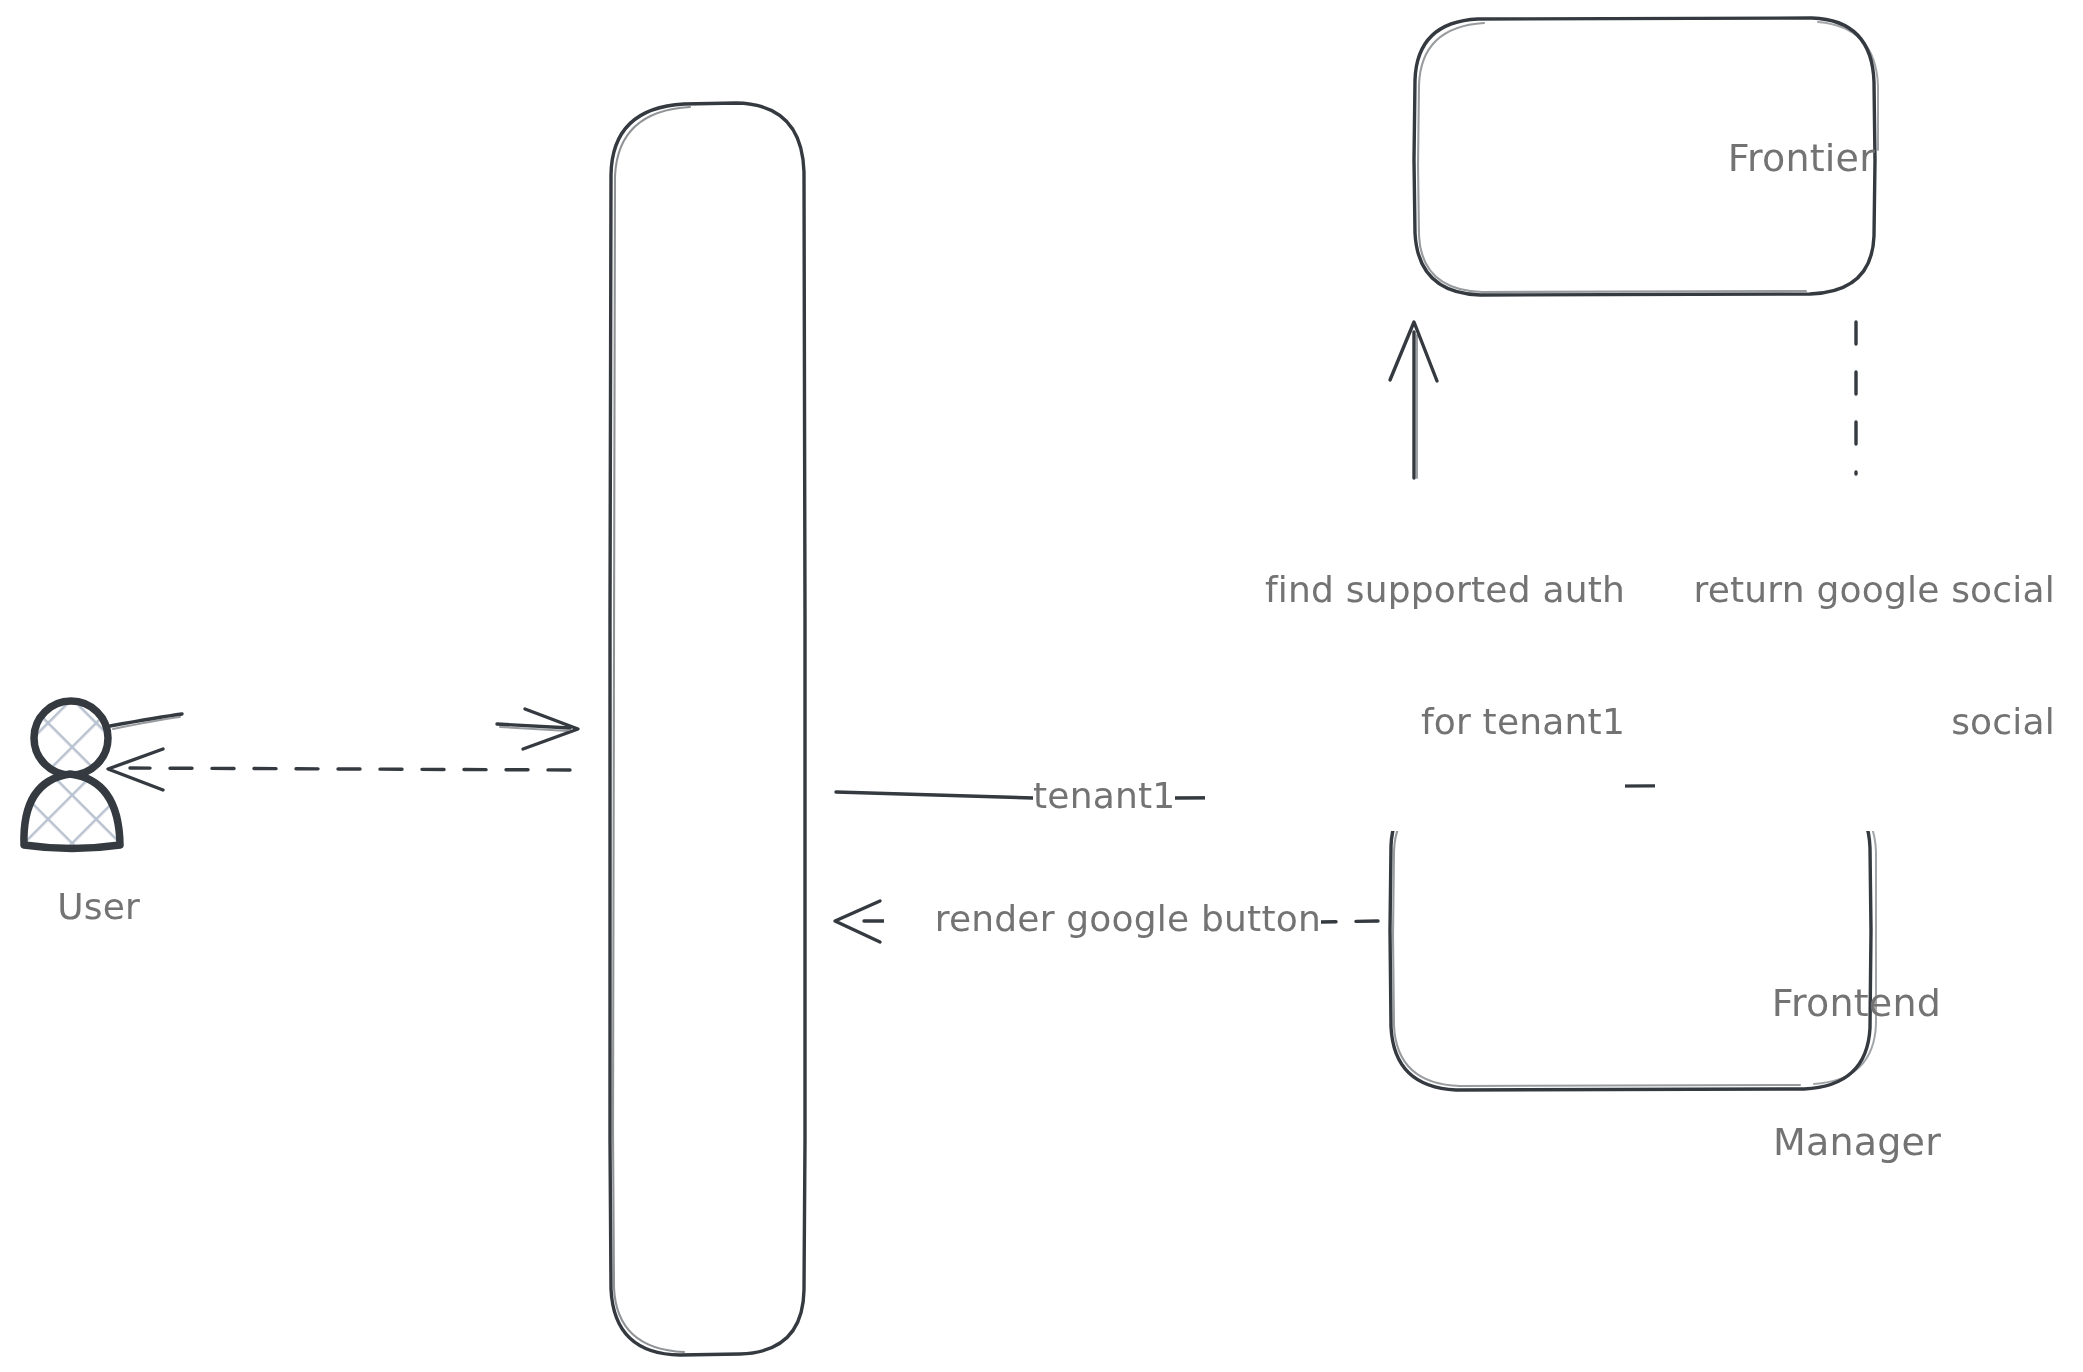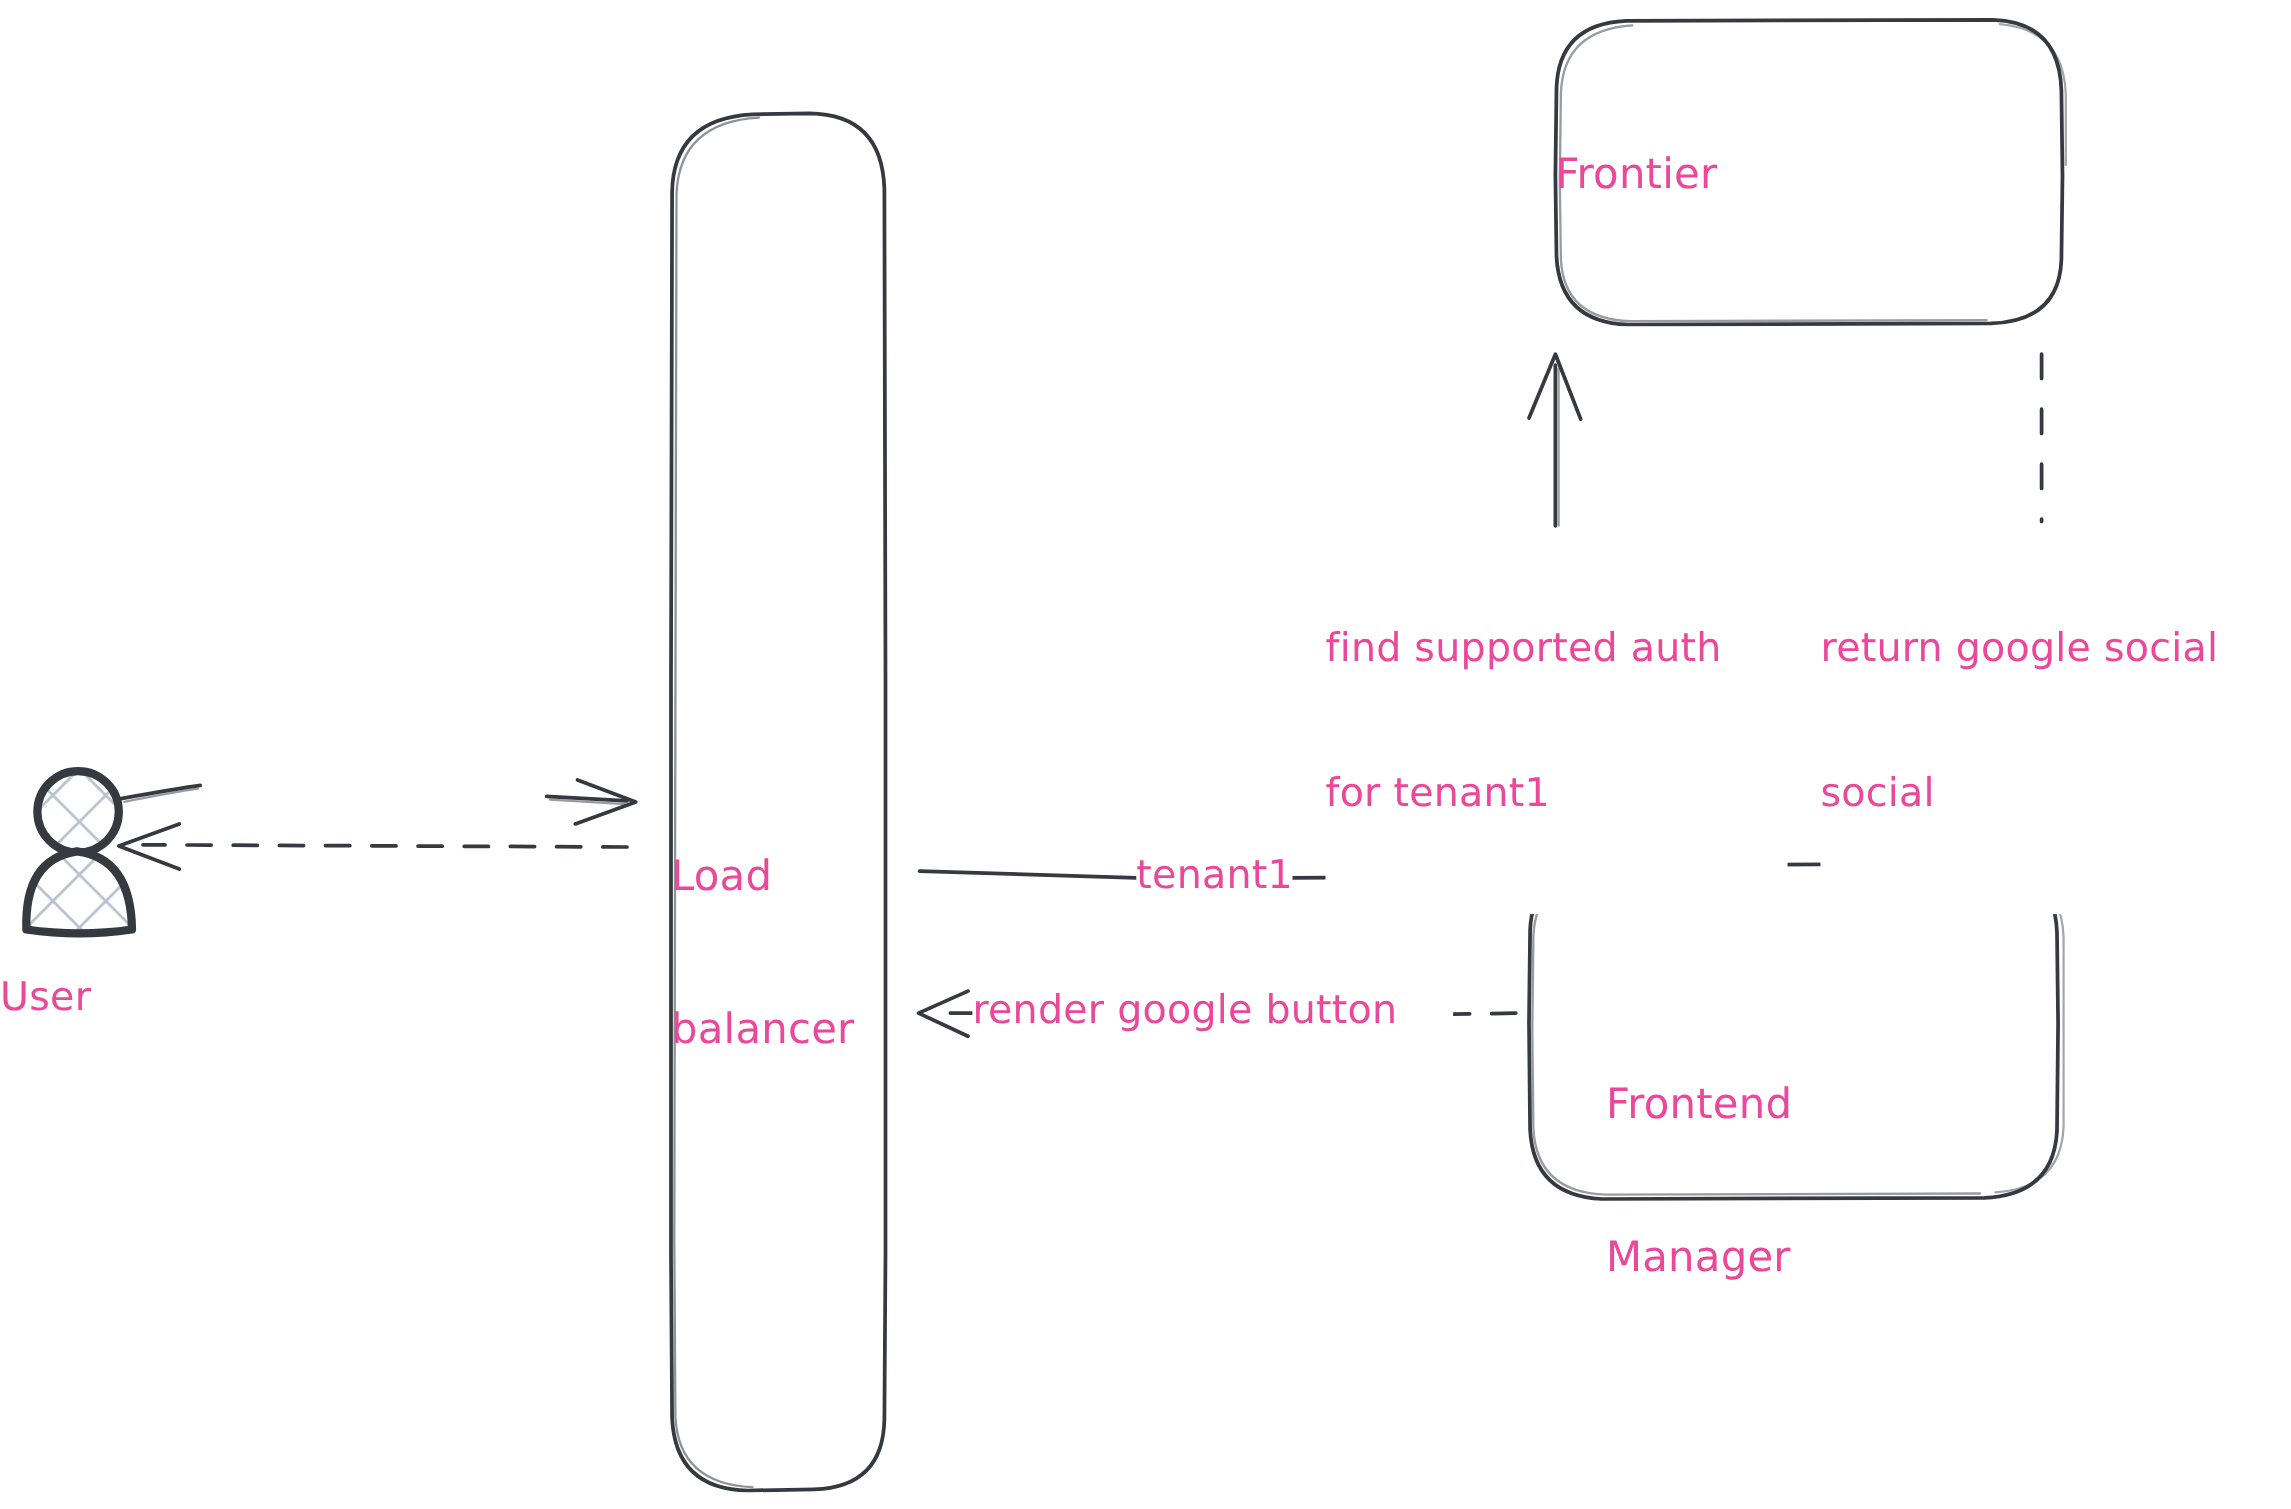--- a/index.html
+++ b/index.html
@@ -18,25 +18,25 @@
   #canvas svg.layer {
     position: absolute;
     left: 0;
     top: 0;
     width: 2083px;
     height: 1372px;
     overflow: visible;
   }
   .lbl {
     position: absolute;
-    color: #ec4899;
+    color: #737373;
     font-family: "DejaVu Sans", sans-serif;
     font-weight: 400;
     line-height: 1.22;
-    text-align: left;
+    text-align: right;
     white-space: pre;
     letter-spacing: 0.2px;
     pointer-events: none;
   }
   .node-label {
     font-size: 38px;
   }
   .edge-label {
     font-size: 36px;
     background: #ffffff;
@@ -125,24 +125,20 @@
 
     <g>
       <path d="M 1856 322 L 1856 474" fill="none" stroke="#343a40" stroke-width="3.4" stroke-linecap="round" stroke-dasharray="22 28"></path>
       <path d="M 1856 580 L 1856 730" fill="none" stroke="#343a40" stroke-width="3.4" stroke-linecap="round" stroke-dasharray="22 28"></path>
       <path d="M 1833 665 L 1857 733 L 1879 665" fill="none" stroke="#343a40" stroke-width="3.4" stroke-linecap="round" stroke-linejoin="round"></path>
     </g>
   </svg>
 
   <div class="lbl actor-label" style="left:0px; top:885px; width:140px;">User</div>
 
-  <div class="lbl node-label" style="left:610px; top:680px; width:196px;">
-    <div>Load</div>
-    <div>balancer</div>
-  </div>
 
   <div class="lbl node-label" style="left:1414px; top:135px; width:461px;">Frontier</div>
 
   <div class="lbl node-label" style="left:1460px; top:887px; width:481px;">
     <div>Frontend</div>
     <div>Manager</div>
   </div>
 
 
   <div class="lbl edge-label" style="left:1033px; top:774px; width:142px;">tenant1</div>

